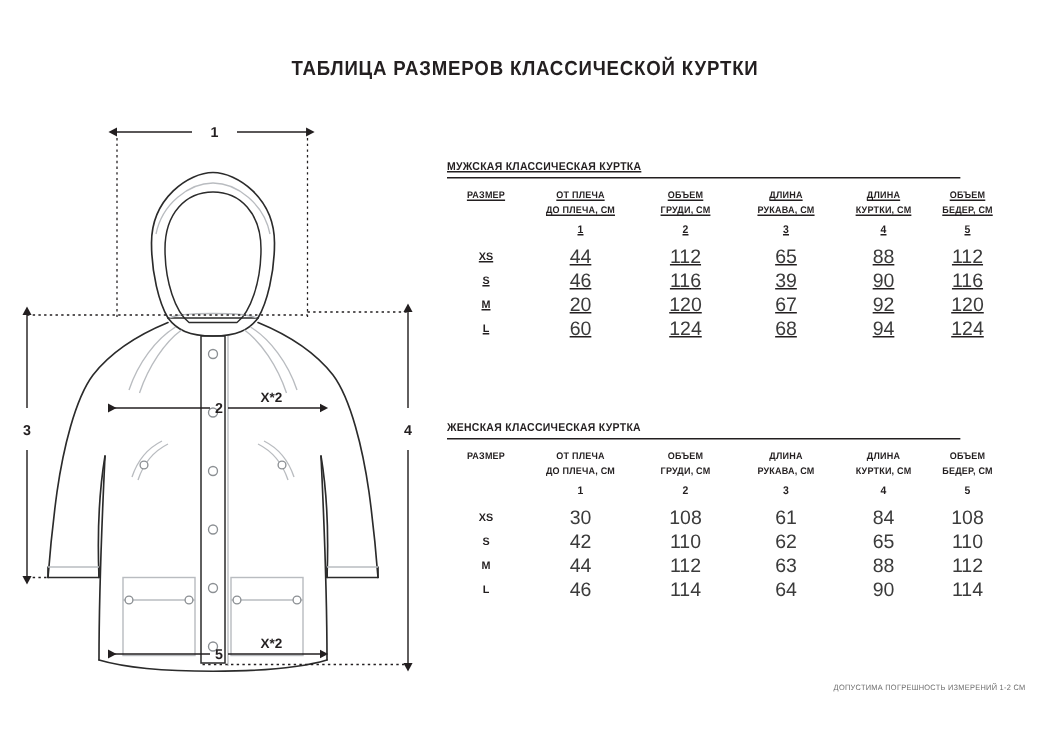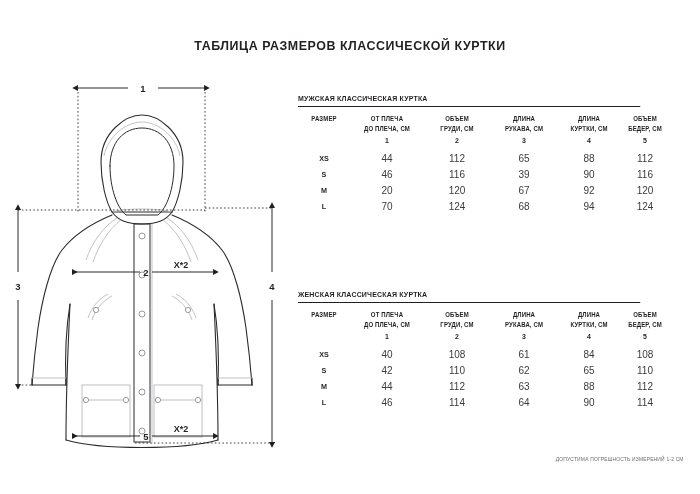--- a/index.html
+++ b/index.html
@@ -23,22 +23,22 @@
     transform:scaleX(.92);
     color:#231f20;
   }
 
   
   .diagram{position:absolute;left:0;top:60px;width:290px;height:410px;}
   .diagram svg{display:block;}
 
   
   .tbl-block{position:absolute;font-size:7px;}
-  #men-block{left:298px;top:94px;width:372px;}
-  #women-block{left:298px;top:290px;width:372px;}
+  #men-block{left:298px;top:106px;width:372px;text-decoration:underline;}
+  #women-block{left:298px;top:280px;width:372px;}
 
   .sec-title{
     font-size:7.6px;font-weight:bold;letter-spacing:.2px;
     transform:scaleX(.92);transform-origin:left center;
     padding-bottom:3px;
     border-bottom:1px solid #231f20;
     color:#231f20;
     white-space:nowrap;
   }
   table{
@@ -55,21 +55,21 @@
   thead th{
     font-size:6.4px;font-weight:bold;letter-spacing:.15px;
     color:#231f20;text-align:center;vertical-align:top;
     padding:0;line-height:1.55;
     transform:scaleX(.94);
     white-space:nowrap;
   }
   thead th .ln{display:block;}
   thead th .num{display:block;font-size:7.4px;margin-top:1.5px;}
   tbody td{
-    font-size:10px;text-align:center;color:#3b3b3b;
+    font-size:13px;text-align:center;color:#3b3b3b;
     padding:0;height:16px;line-height:16px;font-weight:normal;
   }
   tbody td.size{font-weight:bold;color:#231f20;font-size:7.2px;}
   tbody tr:first-child td{padding-top:4px;}
 
   .footnote{
     position:absolute;right:16px;top:456px;
     font-size:5.2px;letter-spacing:.2px;color:#6b6b6b;
     transform:scaleX(.95);transform-origin:right center;
     white-space:nowrap;
@@ -283,21 +283,21 @@
           <tr>
             <td class="size">M</td>
             <td>20</td>
             <td>120</td>
             <td>67</td>
             <td>92</td>
             <td>120</td>
           </tr>
           <tr>
             <td class="size">L</td>
-            <td>70</td>
+            <td>60</td>
             <td>124</td>
             <td>68</td>
             <td>94</td>
             <td>124</td>
           </tr>
         </tbody>
     </table>
   </div>
 
   <div class="tbl-block" id="women-block">
@@ -339,21 +339,21 @@
           <th>
             <span class="ln">ОБЪЕМ</span>
             <span class="ln">БЕДЕР, СМ</span>
             <span class="num">5</span>
           </th>
         </tr>
       </thead>
       <tbody id="women-body">
           <tr>
             <td class="size">XS</td>
-            <td>40</td>
+            <td>30</td>
             <td>108</td>
             <td>61</td>
             <td>84</td>
             <td>108</td>
           </tr>
           <tr>
             <td class="size">S</td>
             <td>42</td>
             <td>110</td>
             <td>62</td>

